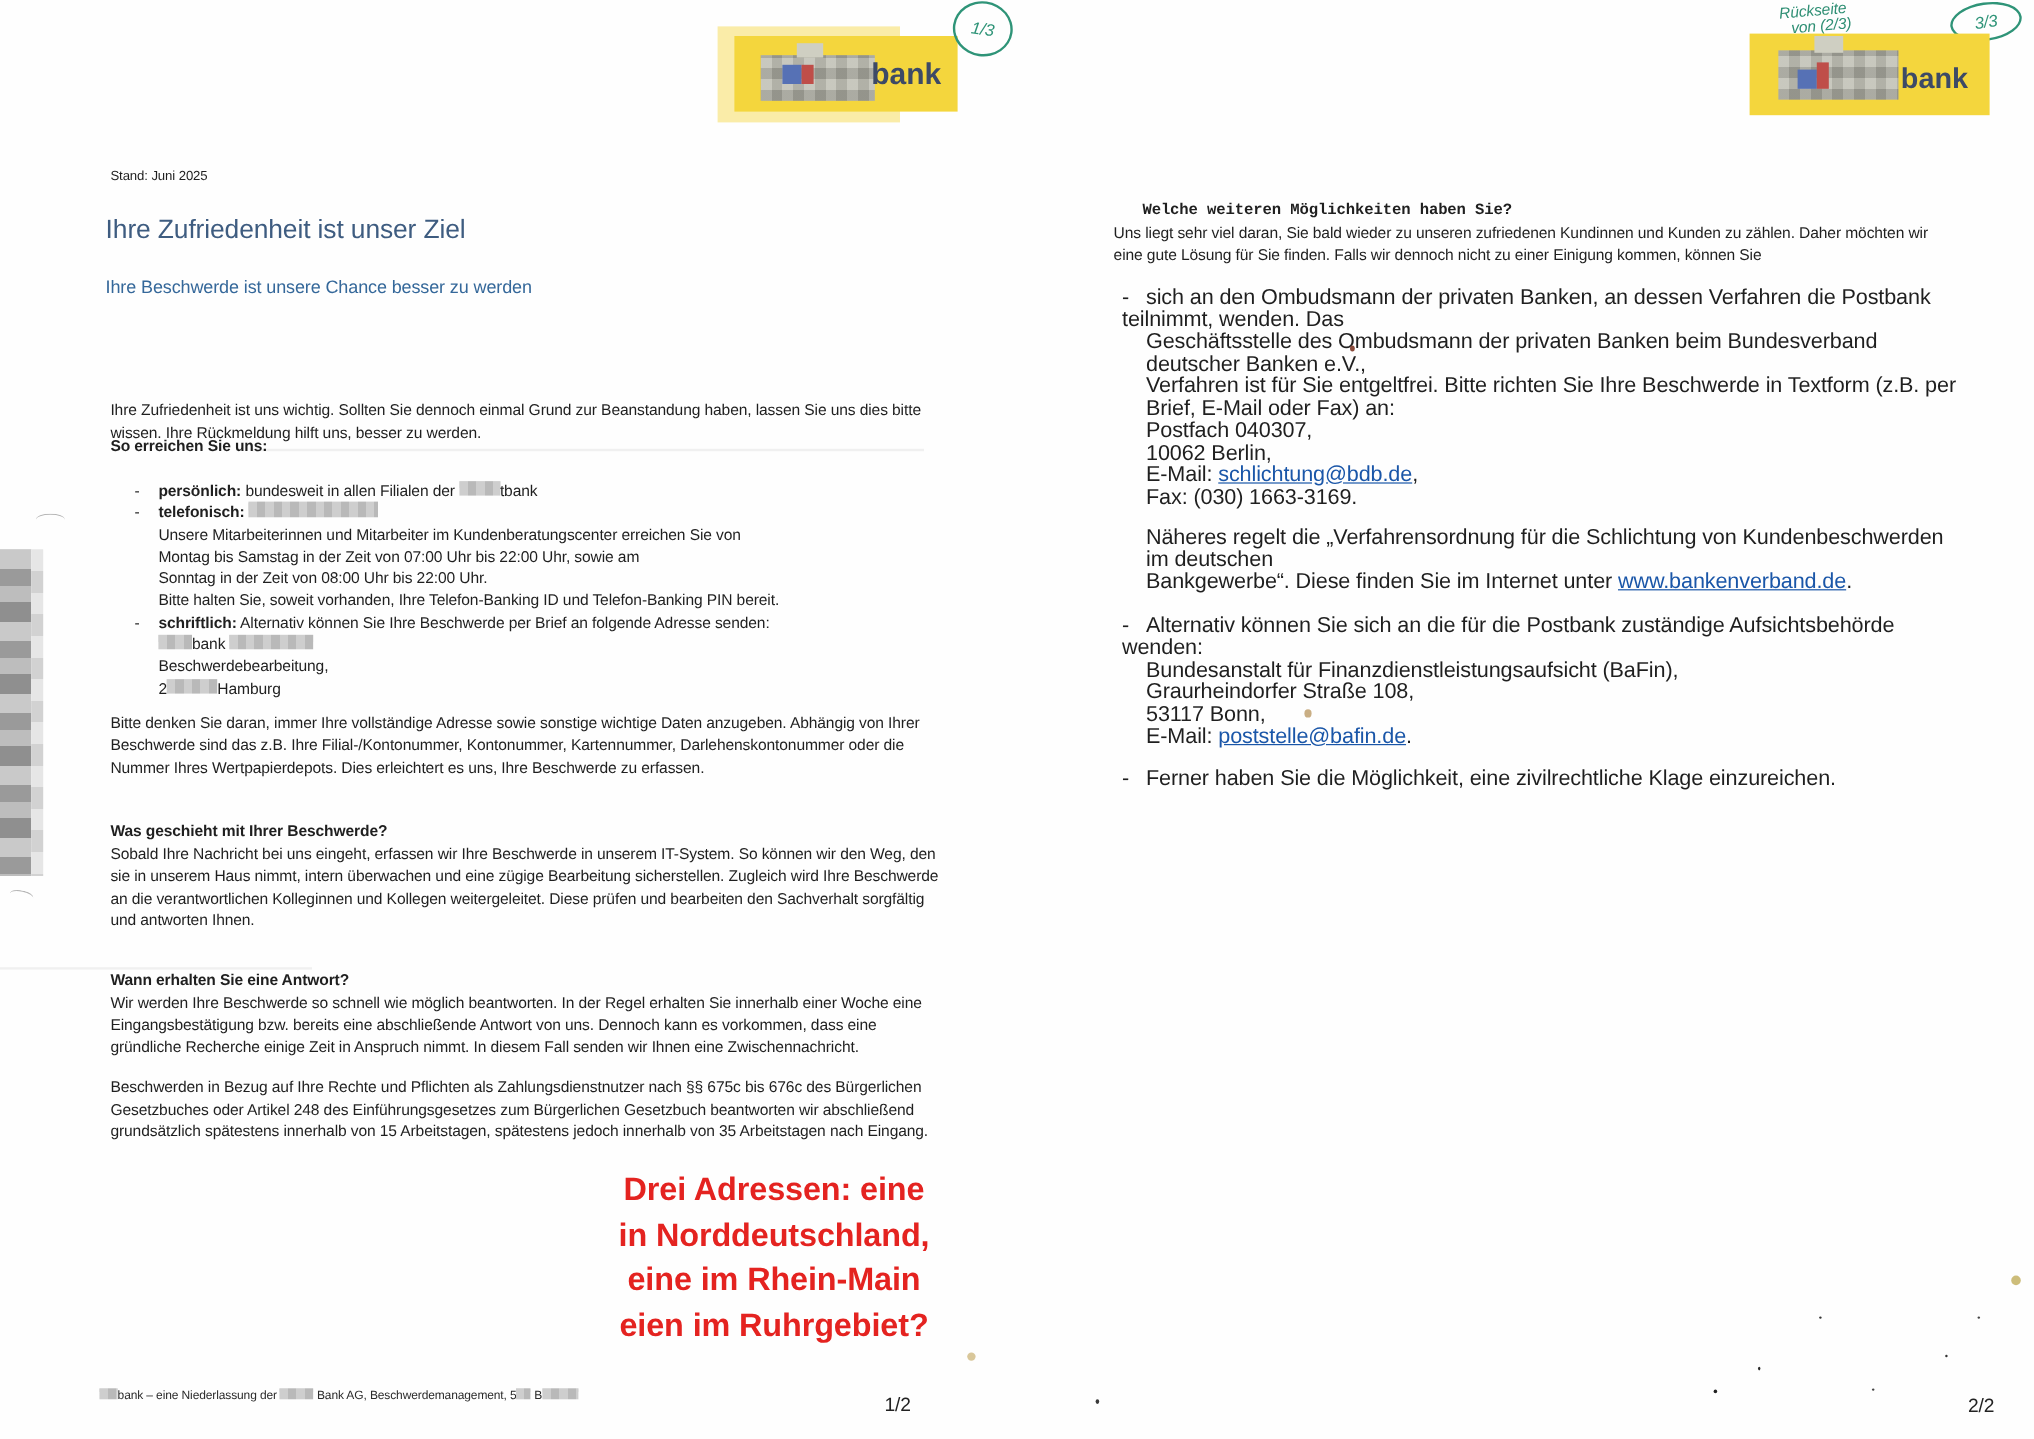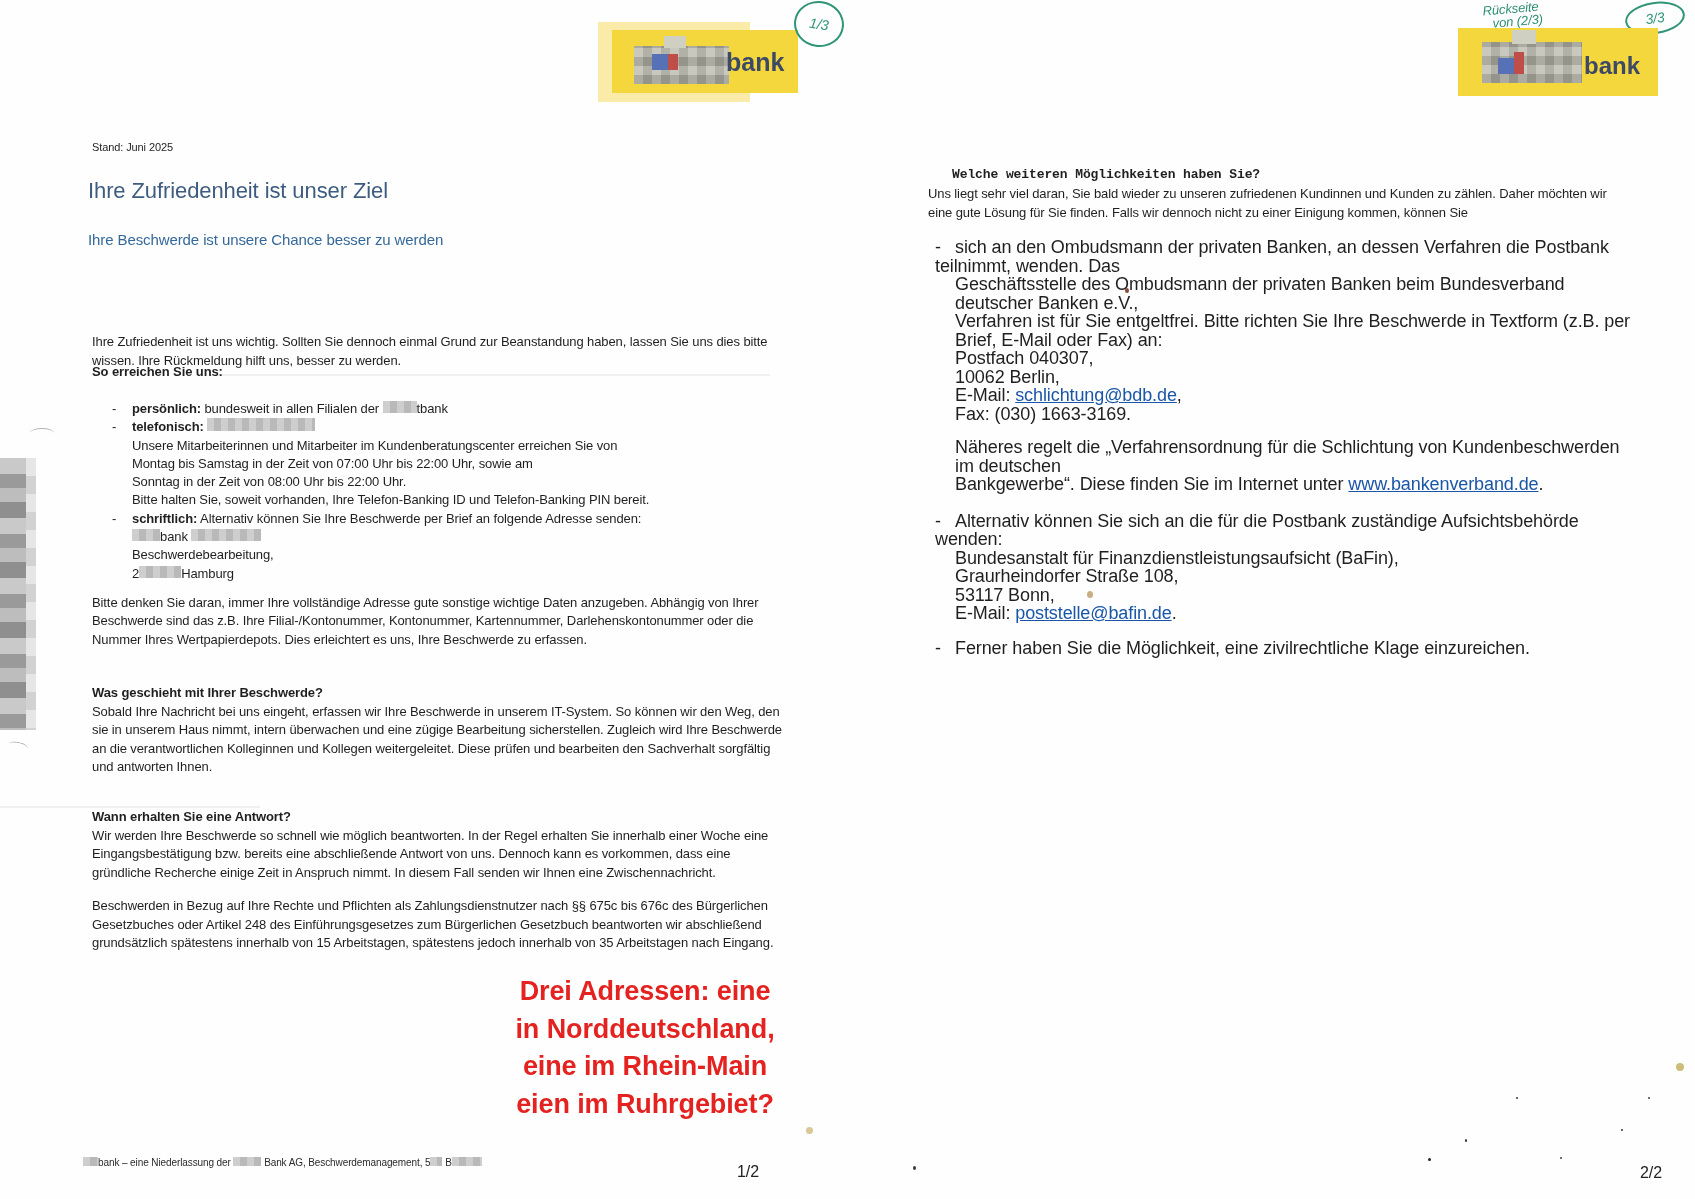--- a/index.html
+++ b/index.html
@@ -84,21 +84,21 @@
     <div class="sub">Montag bis Samstag in der Zeit von 07:00 Uhr bis 22:00 Uhr, sowie am</div>
     <div class="sub">Sonntag in der Zeit von 08:00 Uhr bis 22:00 Uhr.</div>
     <div class="sub">Bitte halten Sie, soweit vorhanden, Ihre Telefon-Banking ID und Telefon-Banking PIN bereit.</div>
     <div class="bullet"><span class="bld">schriftlich:</span><span> Alternativ können Sie Ihre Beschwerde per Brief an folgende Adresse senden:</span></div>
     <div class="sub"><span class="redact" style="width:28px;height:12px;"></span><span>bank</span>&nbsp;<span class="redact" style="width:70px;height:12px;"></span></div>
     <div class="sub">Beschwerdebearbeitung,</div>
     <div class="sub"><span>2</span><span class="redact" style="width:42px;height:12px;"></span><span>Hamburg</span></div>
   </div>
 
   <div class="abs body-text" style="left:92px;top:594px;">
-    <div>Bitte denken Sie daran, immer Ihre vollständige Adresse gute sonstige wichtige Daten anzugeben. Abhängig von Ihrer</div>
+    <div>Bitte denken Sie daran, immer Ihre vollständige Adresse sowie sonstige wichtige Daten anzugeben. Abhängig von Ihrer</div>
     <div>Beschwerde sind das z.B. Ihre Filial-/Kontonummer, Kontonummer, Kartennummer, Darlehenskontonummer oder die</div>
     <div>Nummer Ihres Wertpapierdepots. Dies erleichtert es uns, Ihre Beschwerde zu erfassen.</div>
   </div>
 
   <div class="abs h-bold" style="left:92px;top:685px;">Was geschieht mit Ihrer Beschwerde?</div>
   <div class="abs body-text" style="left:92px;top:703px;">
     <div>Sobald Ihre Nachricht bei uns eingeht, erfassen wir Ihre Beschwerde in unserem IT-System. So können wir den Weg, den</div>
     <div>sie in unserem Haus nimmt, intern überwachen und eine zügige Bearbeitung sicherstellen. Zugleich wird Ihre Beschwerde</div>
     <div>an die verantwortlichen Kolleginnen und Kollegen weitergeleitet. Diese prüfen und bearbeiten den Sachverhalt sorgfältig</div>
     <div>und antworten Ihnen.</div>

